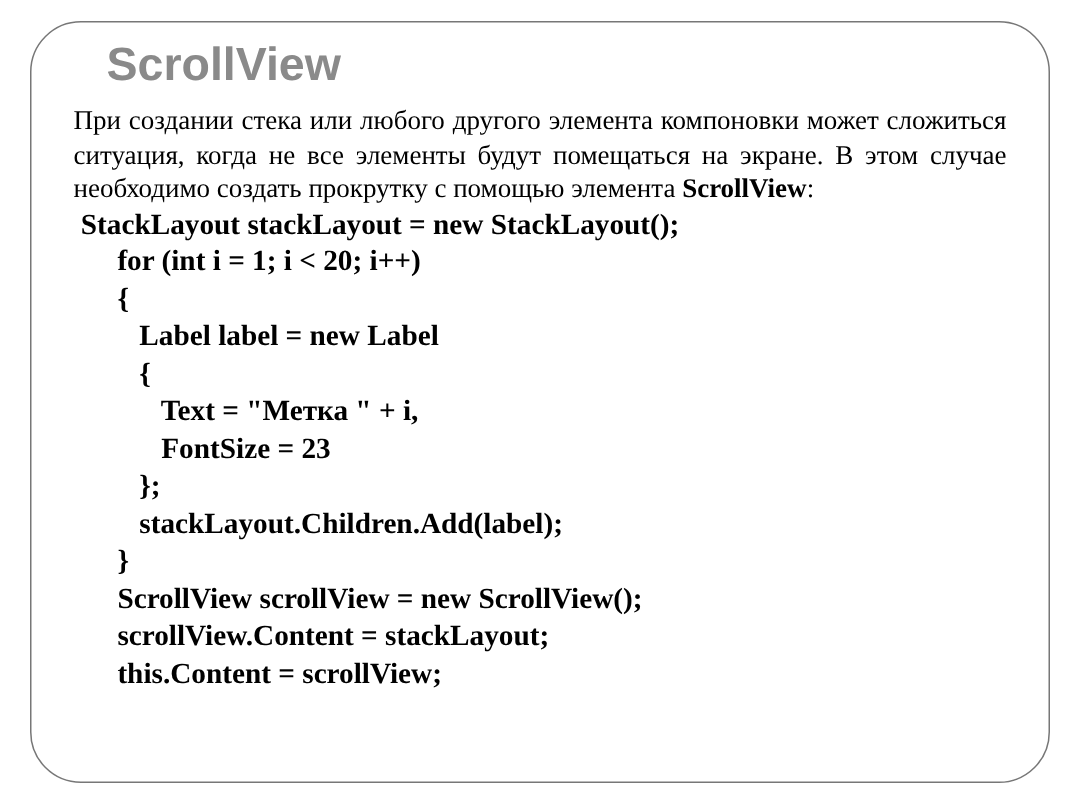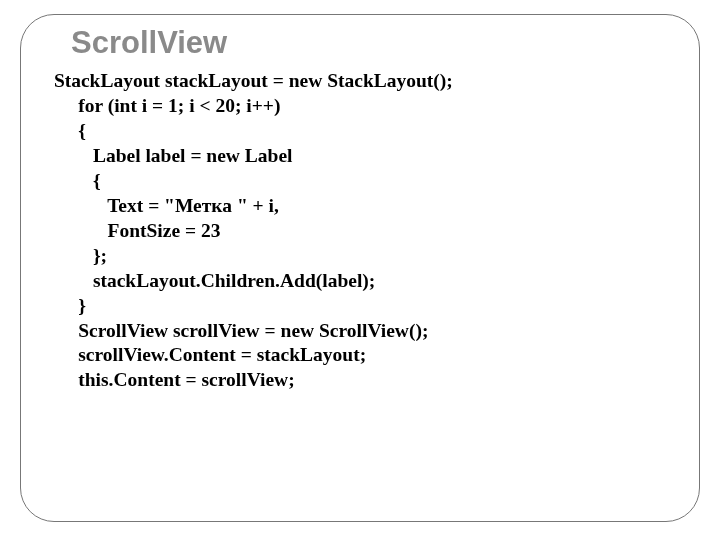--- a/index.html
+++ b/index.html
@@ -47,16 +47,17 @@
     font-weight: bold;
   }
 </style>
 </head>
 <body>
 
 <div class="slide">
 
   <div class="title">ScrollView</div>
 
+  <p class="para"><span>При создании стека или любого другого элемента компоновки может сложиться ситуация, когда не все элементы будут помещаться на экране. В этом случае необходимо создать прокрутку с помощью элемента </span><span class="para-strong">ScrollView</span><span>:</span></p>
 
   <div class="code"><div> StackLayout stackLayout = new StackLayout();</div><div>      for (int i = 1; i &lt; 20; i++)</div><div>      {</div><div>         Label label = new Label</div><div>         {</div><div>            Text = "Метка " + i,</div><div>            FontSize = 23</div><div>         };</div><div>         stackLayout.Children.Add(label);</div><div>      }</div><div>      ScrollView scrollView = new ScrollView();</div><div>      scrollView.Content = stackLayout;</div><div>      this.Content = scrollView;</div></div>
 
 </div>
 
 </body></html>

